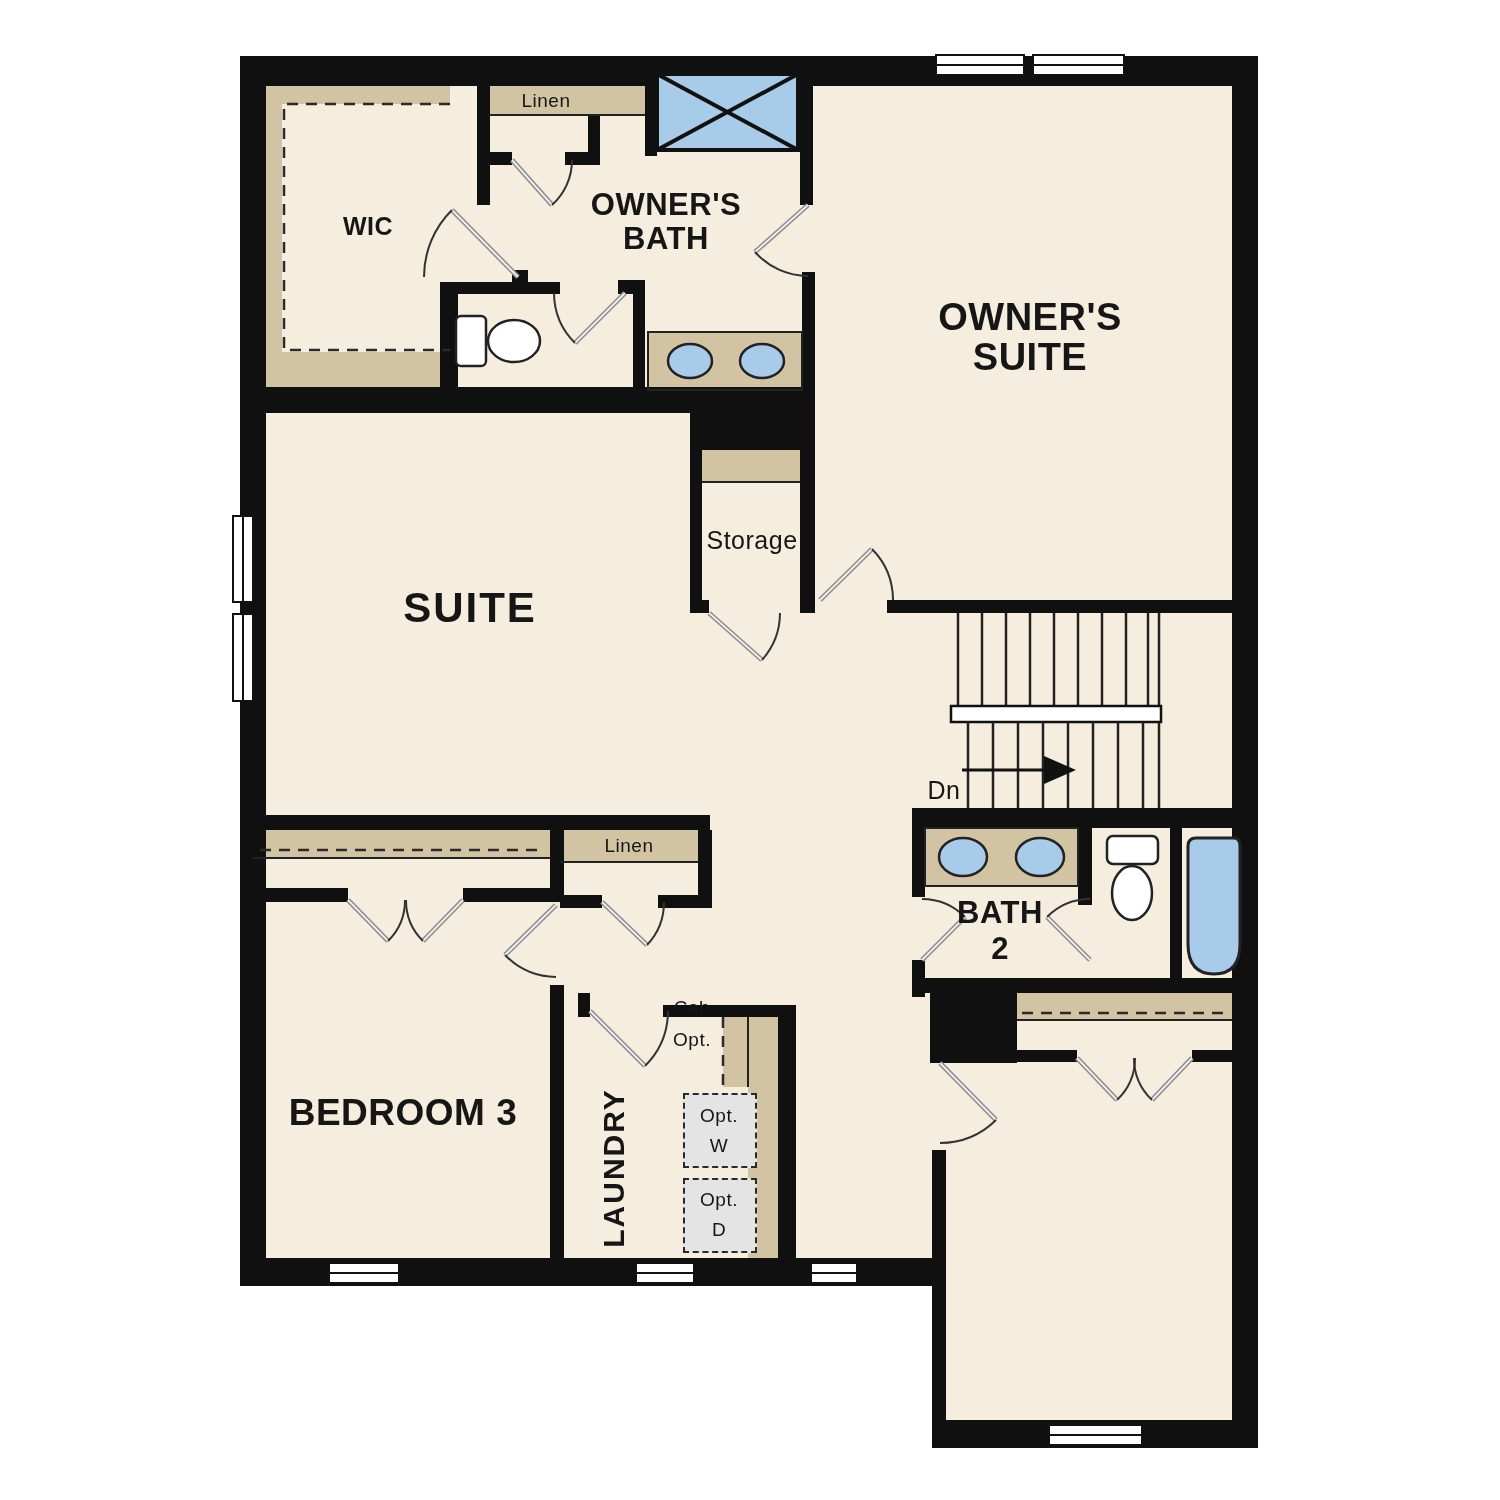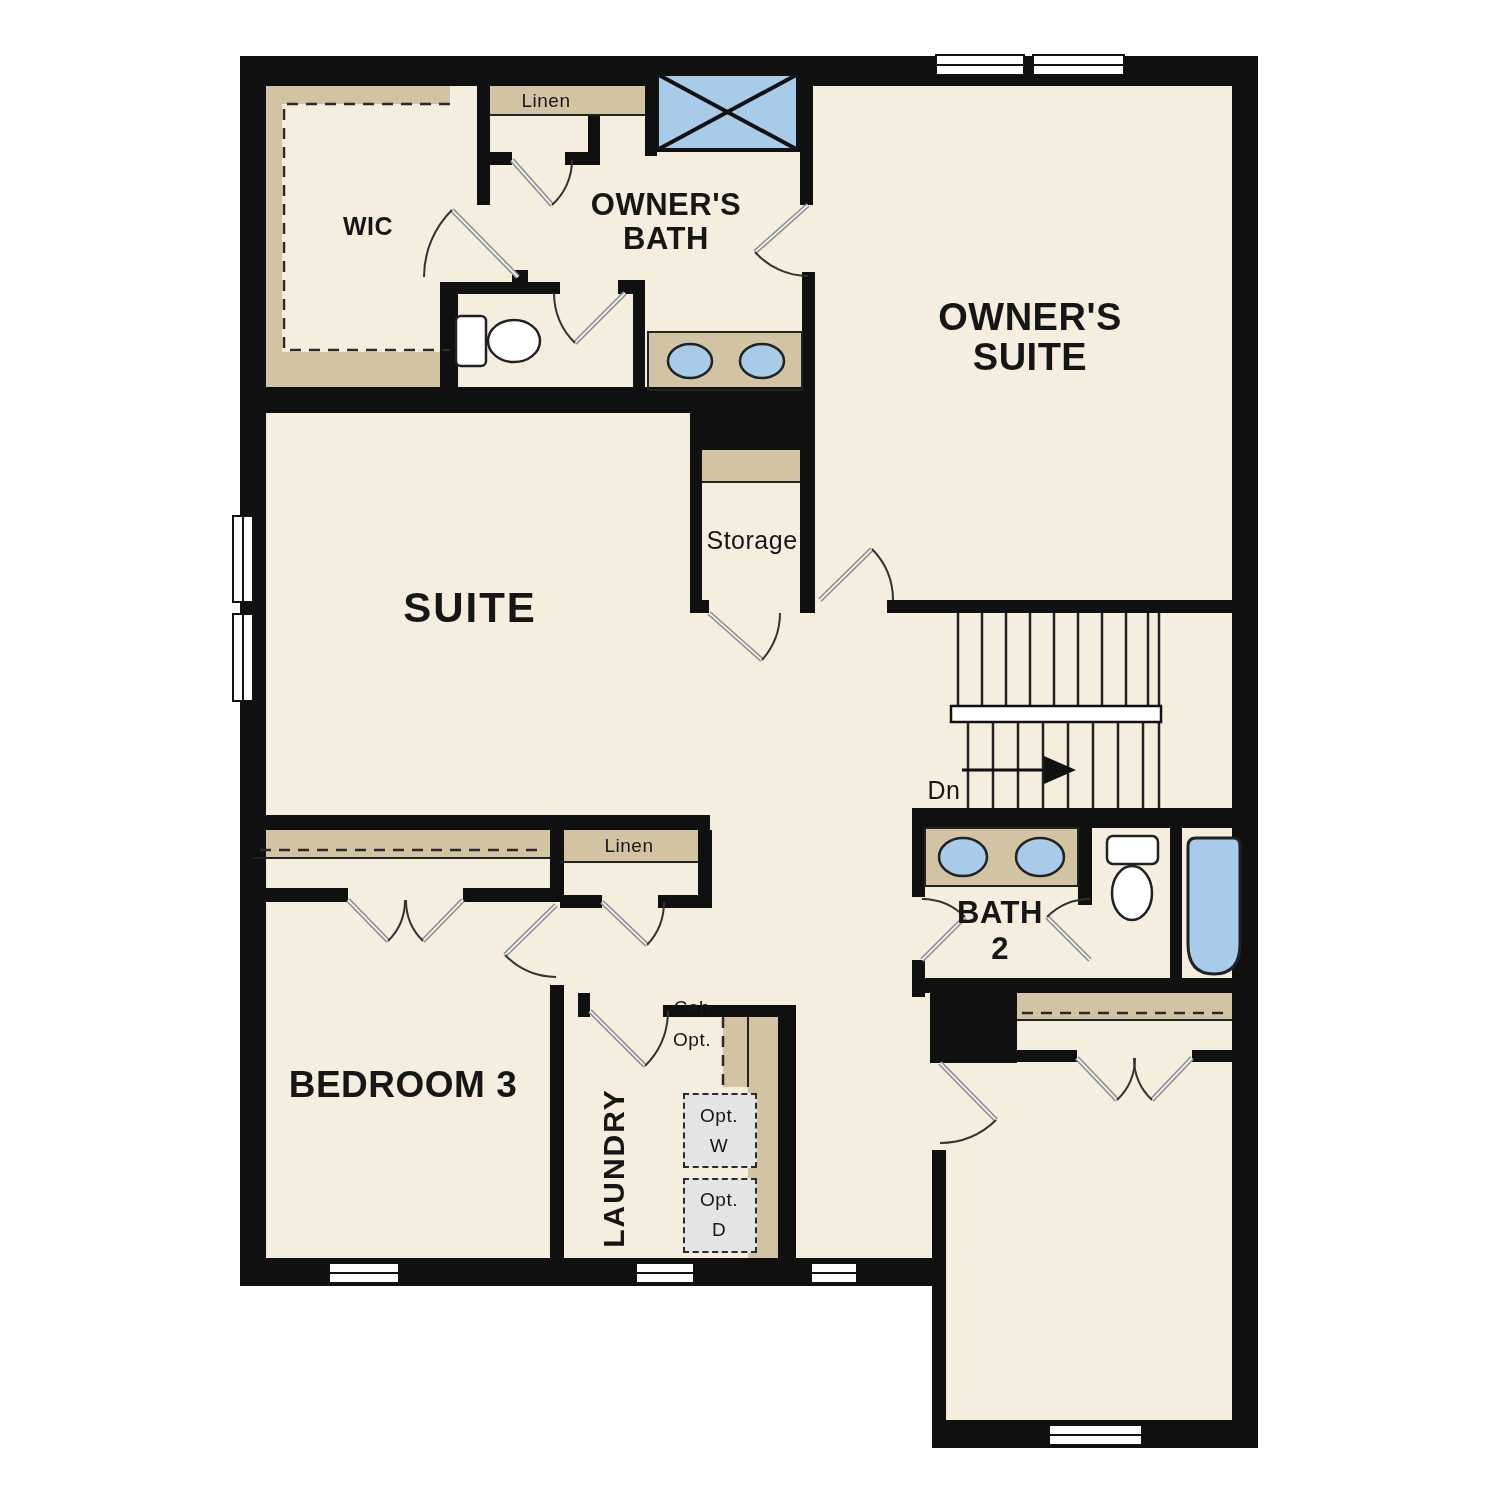--- a/index.html
+++ b/index.html
@@ -8,21 +8,21 @@
   .fl{position:absolute;background:#f5edde;}
   .w{position:absolute;background:#101010;}
   .tan{position:absolute;background:#d2c3a3;}
   .opt{position:absolute;background:#e4e4e4;border:2px dashed #2a2a2a;box-sizing:border-box;}
   .win{position:absolute;background:#fff;border:2px solid #111;box-sizing:border-box;}
   .win .mh{position:absolute;left:0;right:0;top:50%;height:2px;margin-top:-1px;background:#111;}
   .win .mv{position:absolute;top:0;bottom:0;left:50%;width:2px;margin-left:-1px;background:#111;}
   svg{position:absolute;left:0;top:0;}
   .lbl{position:absolute;transform:translate(-50%,-50%);white-space:nowrap;color:#161616;
        text-align:center;letter-spacing:.5px;}
-  .b37{font-size:37px;font-weight:bold;}
+  .b37{font-size:37px;font-weight:bold;margin-top:28px;}
   .b38{font-size:38px;font-weight:bold;}
   .b42{font-size:42px;font-weight:bold;letter-spacing:2px;}
   .b31{font-size:31px;font-weight:bold;}
   .b25{font-size:25px;font-weight:bold;}
   .n25{font-size:25px;}
   .n23{font-size:19px;}
   .vert{transform:translate(-50%,-50%) rotate(-90deg);font-size:30px;font-weight:bold;letter-spacing:2px;}
 </style>
 </head>
 <body>

